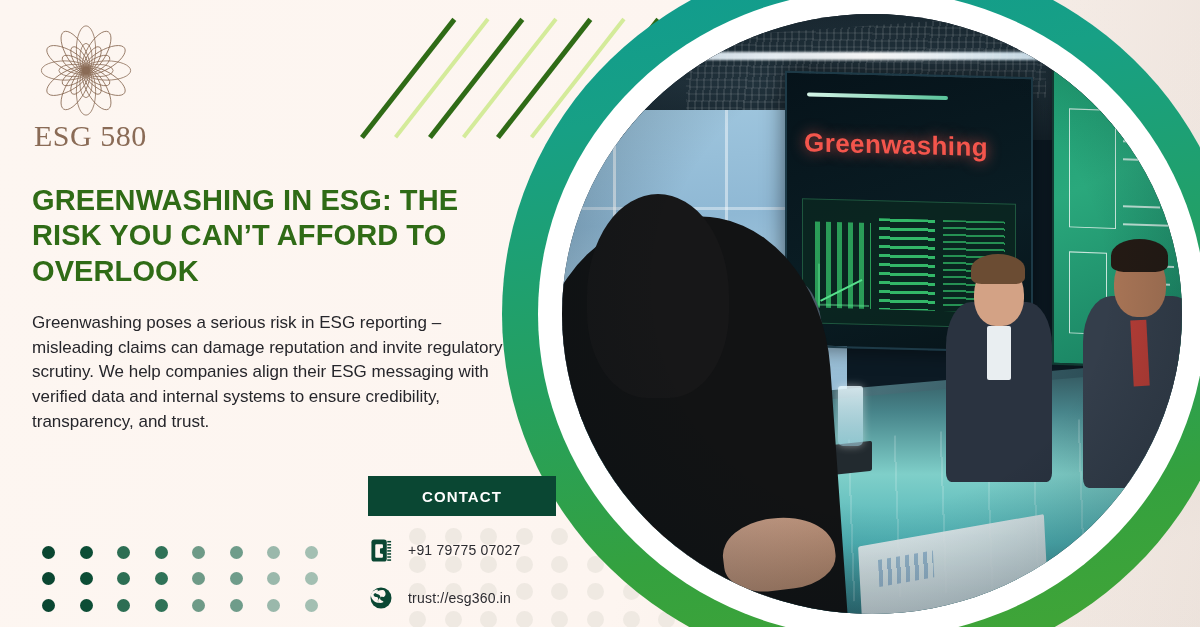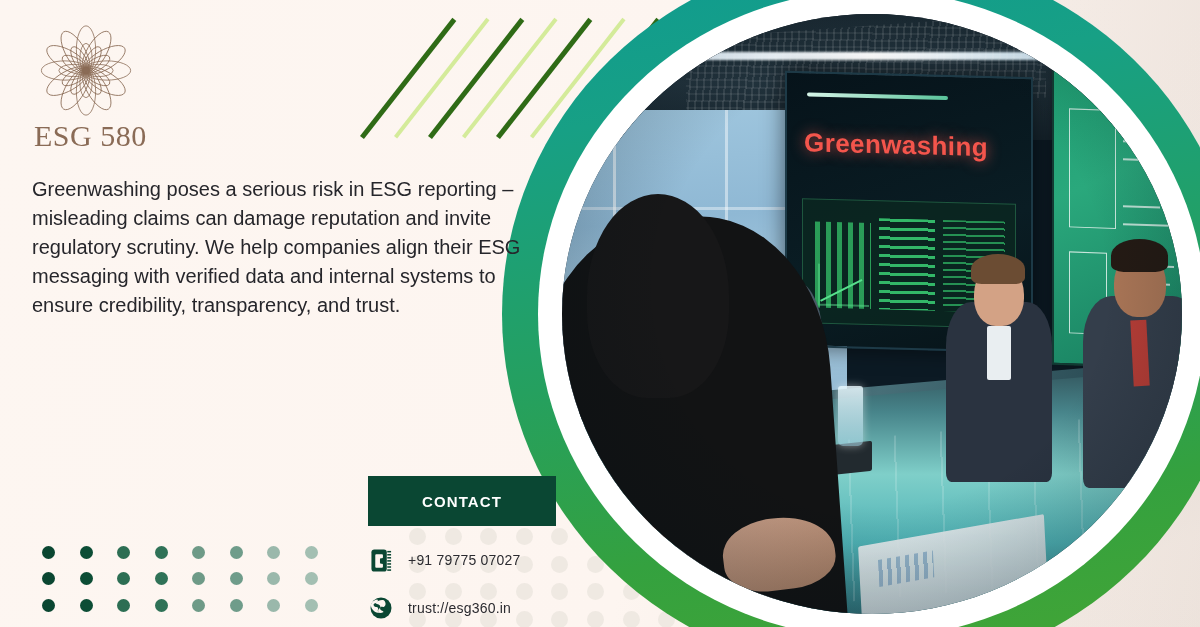--- a/index.html
+++ b/index.html
@@ -38,26 +38,26 @@
 
   
   .content { position:absolute; left:32px; top:18px; width:520px; z-index:6; }
   .logo-block { width:120px; }
   .logo-mark { width:108px; height:105px; display:block; }
   .logo-text { font-family:"Liberation Serif", serif; font-size:30px; letter-spacing:0.5px;
                color:#8a6b56; margin:-4px 0 0 2px; }
   .headline { margin-top:30px; font-size:29px; line-height:1.22; font-weight:bold;
               color:#2f6b16; letter-spacing:0.1px; text-transform:uppercase;
               max-width:490px; }
-  .body-copy { margin-top:22px; font-size:20px; line-height:1.45; color:#26262b;
+  .body-copy { margin-top:22px; font-size:17px; line-height:1.45; color:#26262b;
                max-width:490px; font-weight:400; }
 
   
   .cta-wrap { position:absolute; left:368px; top:476px; z-index:8; }
-  .cta-button { width:188px; height:50px; background:#0a4733; color:#ffffff;
+  .cta-button { width:188px; height:40px; background:#0a4733; color:#ffffff;
                 font-size:15px; font-weight:bold; letter-spacing:1.1px;
                 display:flex; align-items:center; justify-content:center; border:none;
                 font-family:"Liberation Sans", sans-serif; cursor:pointer; }
   .contact-row { display:flex; align-items:center; gap:14px; margin-top:20px; }
   .contact-row .ico { width:26px; height:28px; flex:0 0 26px; display:flex;
                       align-items:center; justify-content:center; }
   .contact-row .txt { font-size:14px; color:#2b2b30; letter-spacing:0.2px; }
 
   
   .circle-stage { position:absolute; right:-42px; top:-46px; width:740px; height:720px; z-index:4; }
@@ -356,20 +356,21 @@
           <ellipse cx="60" cy="46" rx="7" ry="17" transform="rotate(240 60 60)"></ellipse>
           <ellipse cx="60" cy="46" rx="7" ry="17" transform="rotate(270 60 60)"></ellipse>
           <ellipse cx="60" cy="46" rx="7" ry="17" transform="rotate(300 60 60)"></ellipse>
           <ellipse cx="60" cy="46" rx="7" ry="17" transform="rotate(330 60 60)"></ellipse>
         </g>
         <circle cx="60" cy="60" r="3.2" fill="#8a6b56"></circle>
       </svg>
       <div class="logo-text">ESG 580</div>
     </div>
 
+    <h1 class="headline">GREENWASHING IN ESG: THE RISK YOU CAN’T AFFORD TO OVERLOOK</h1>
     <p class="body-copy">Greenwashing poses a serious risk in ESG reporting – misleading claims can damage reputation and invite regulatory scrutiny. We help companies align their ESG messaging with verified data and internal systems to ensure credibility, transparency, and trust.</p>
   </div>
 
   <div class="cta-wrap">
     <button class="cta-button">CONTACT</button>
 
     <div class="contact-row">
       <span class="ico">
         <svg width="23" height="25" viewBox="0 0 24 26">
           <rect x="1.5" y="1.5" width="16" height="23" rx="3" fill="#0a4733"></rect>

